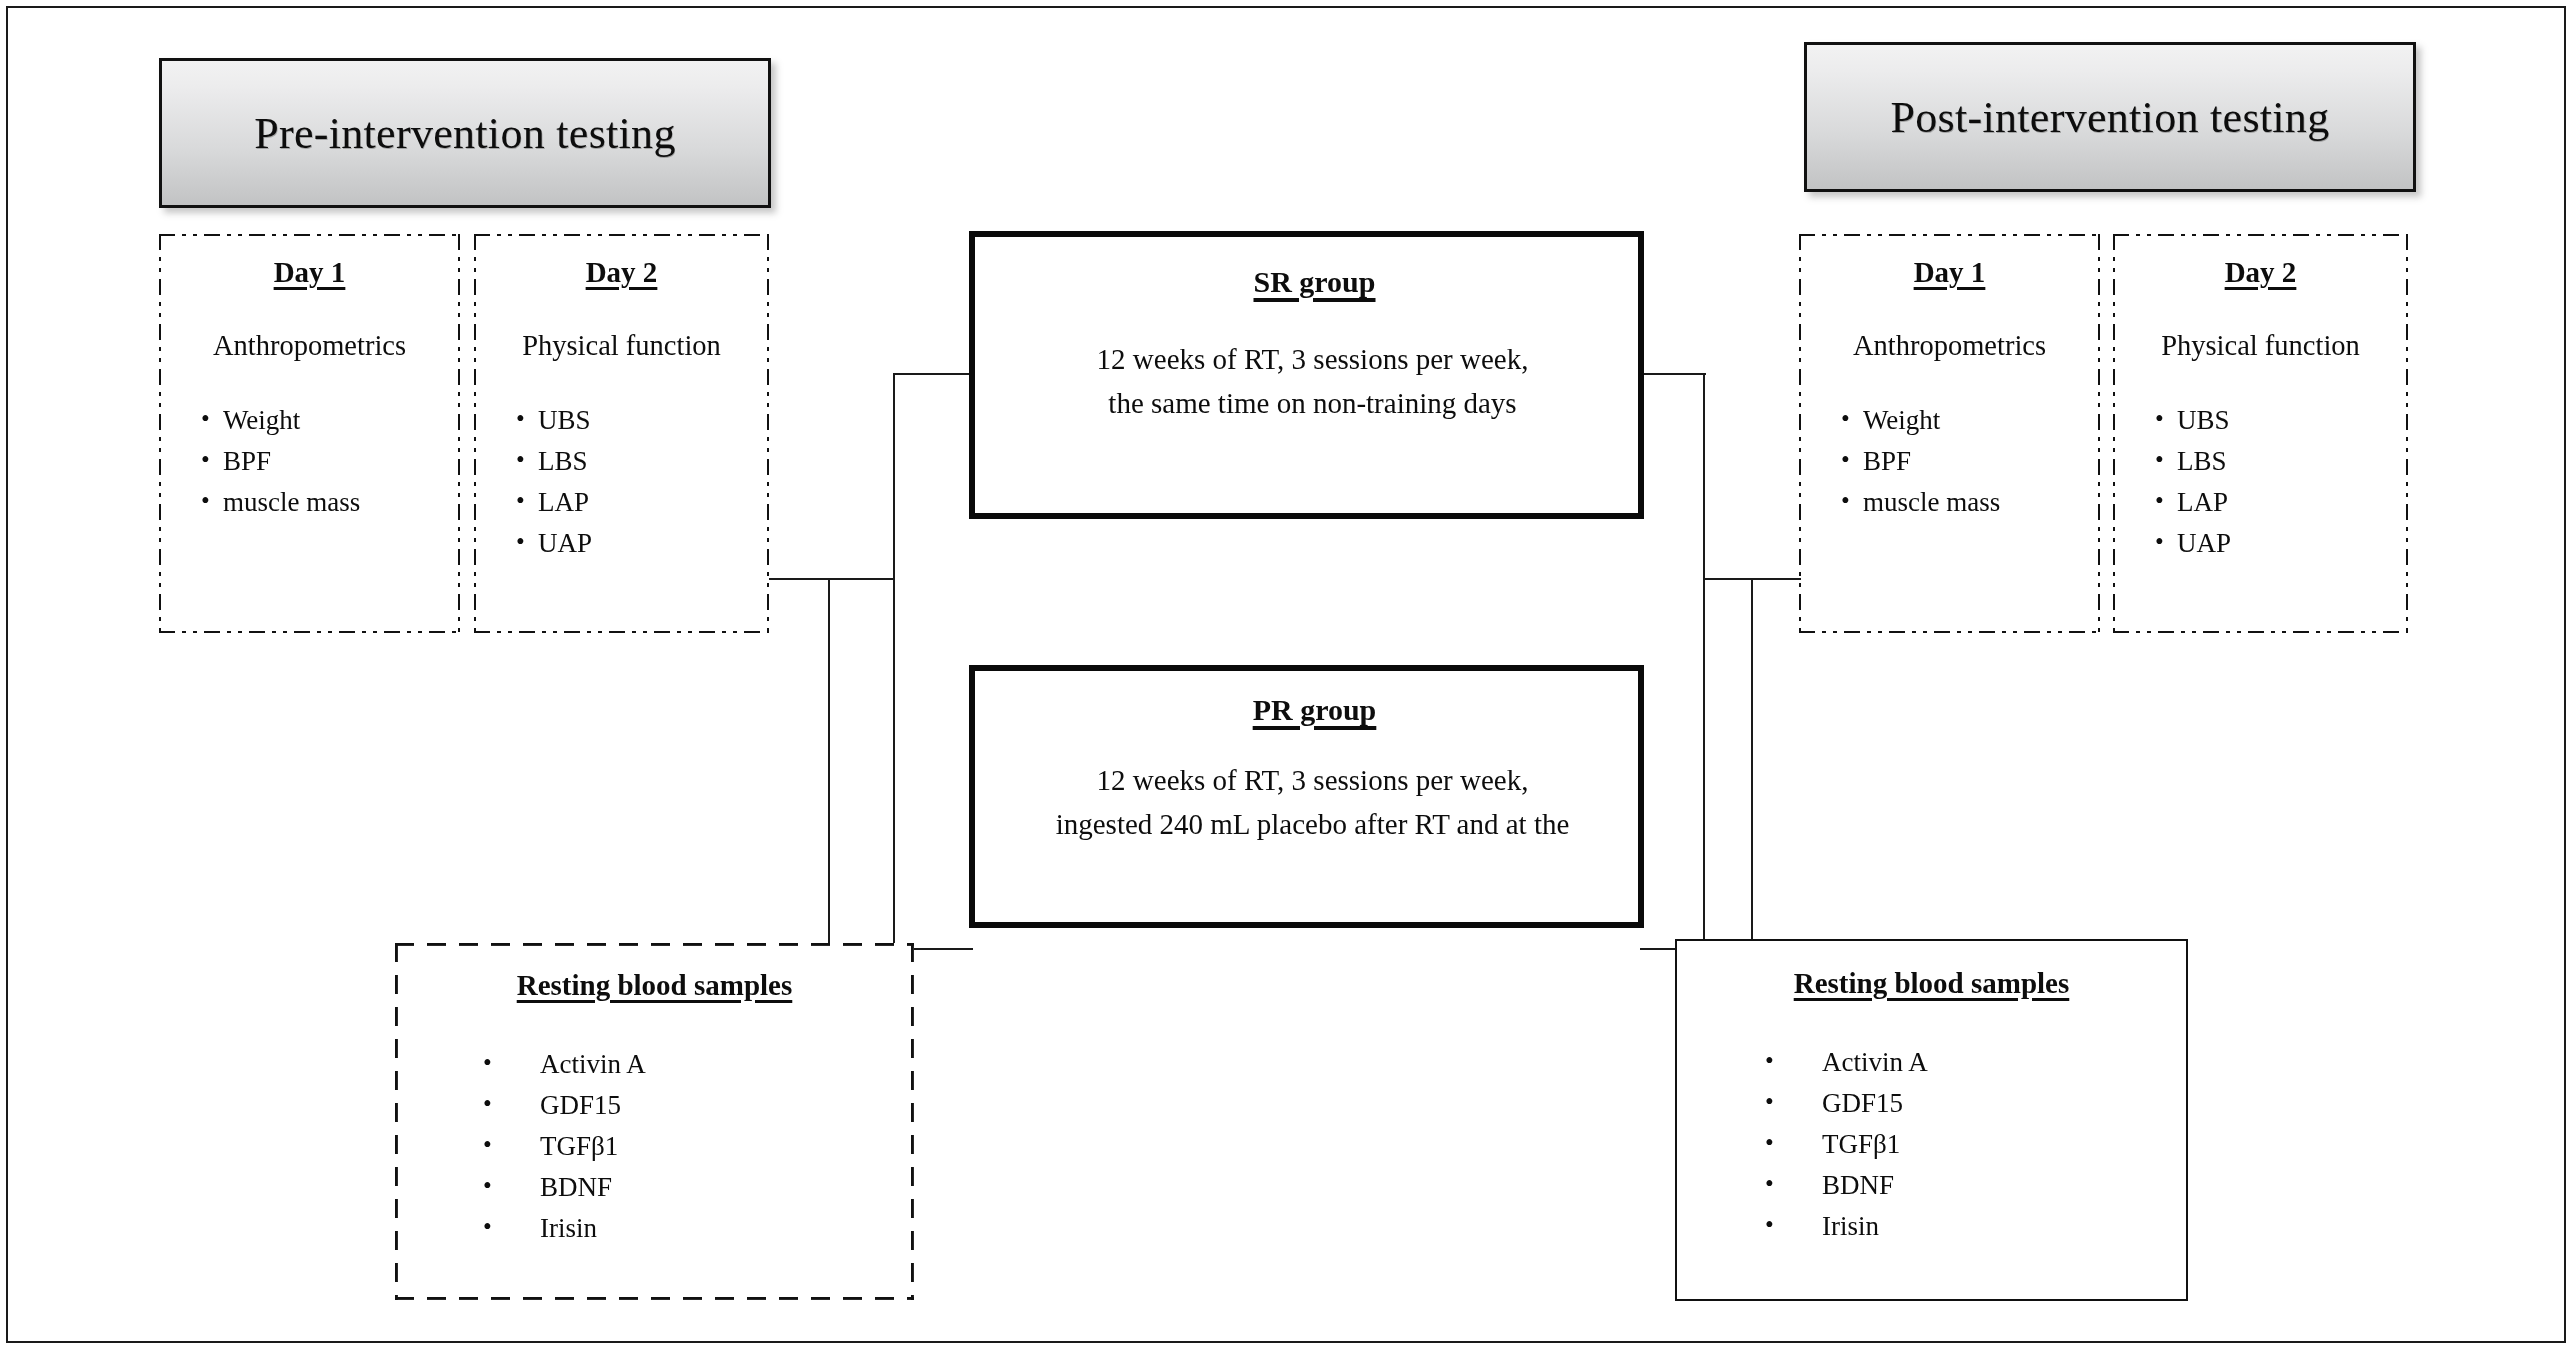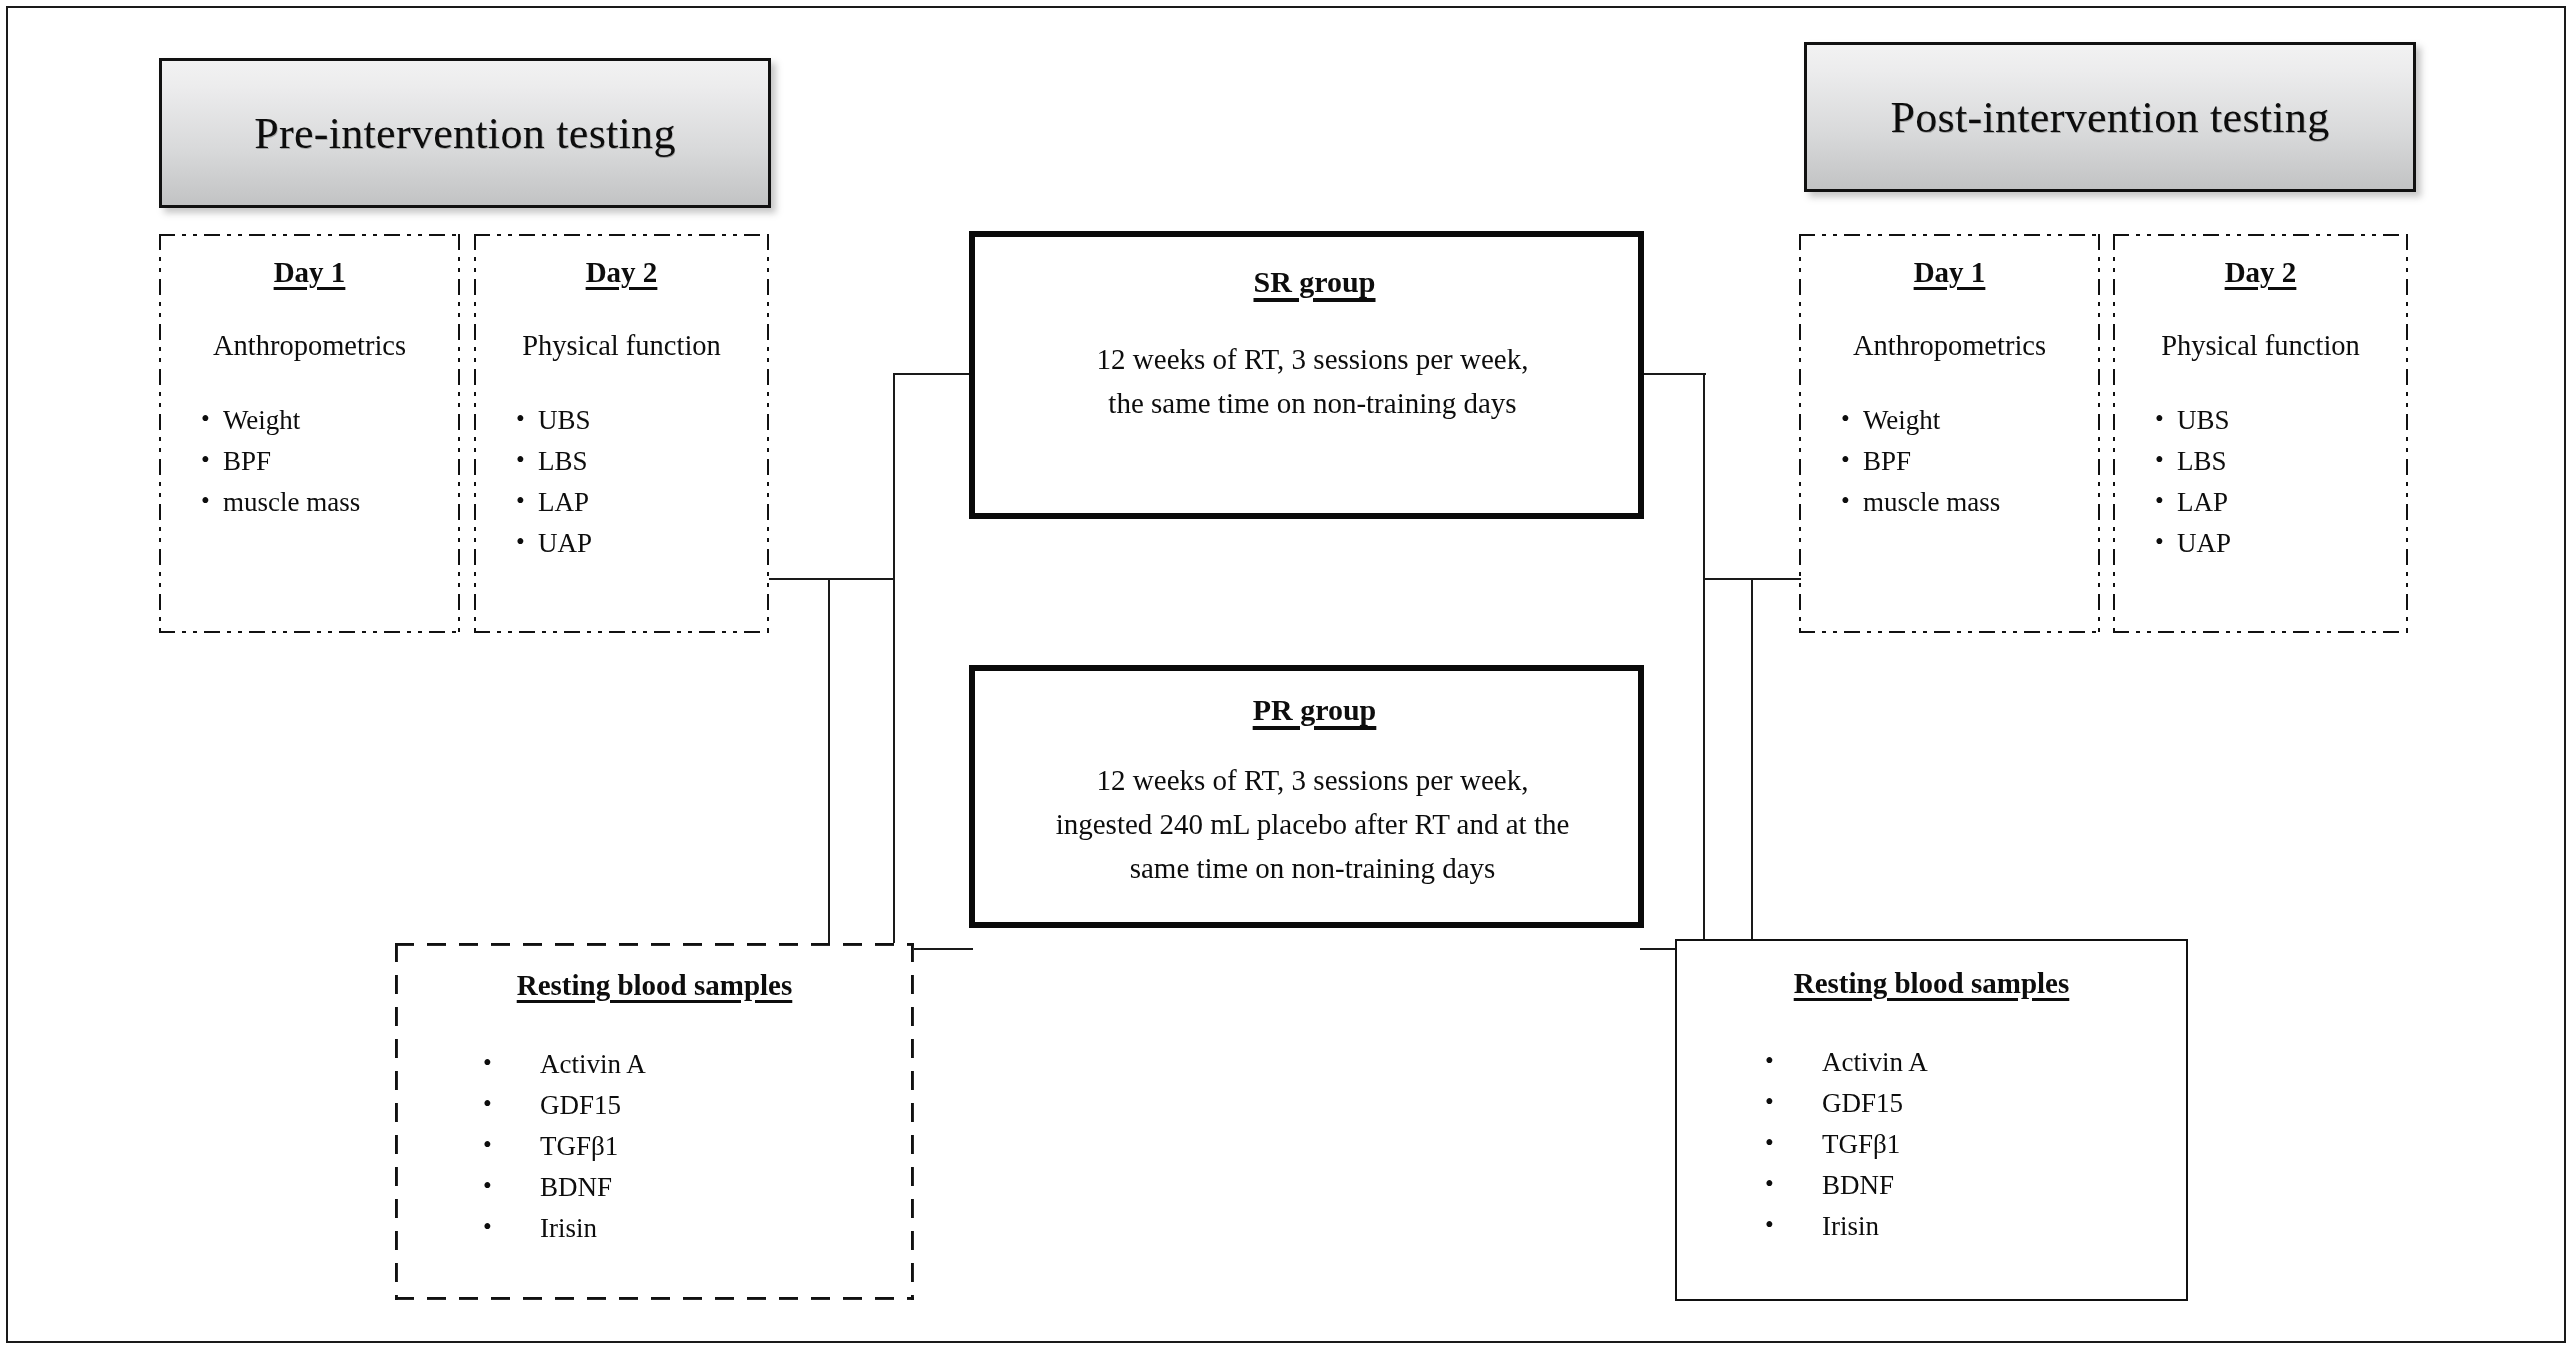--- a/index.html
+++ b/index.html
@@ -293,21 +293,20 @@
       <div>12 weeks of RT, 3 sessions per week,</div>
       <div>the same time on non-training days</div>
     </div>
   </div>
 
   <div class="groupbox" style="left:969px; top:665px; width:675px; height:263px;">
     <div class="group-title" style="margin-top:22px;">PR group</div>
     <div class="group-body" style="margin-top:31px; padding:0 13px;">
       <div>12 weeks of RT, 3 sessions per week,</div>
       <div>ingested 240 mL placebo after RT and at the</div>
-      <div>same time on non-training days</div>
     </div>
   </div>
 
 
   <div class="dashpanel" style="left:395px; top:943px; width:519px; height:357px;">
     <div class="panel-title" style="margin-top:26px;">Resting blood samples</div>
     <ul class="bullet-list wide" style="margin-top:42px; margin-left:88px;">
       <li>Activin A</li>
       <li>GDF15</li>
       <li>TGFβ1</li>

